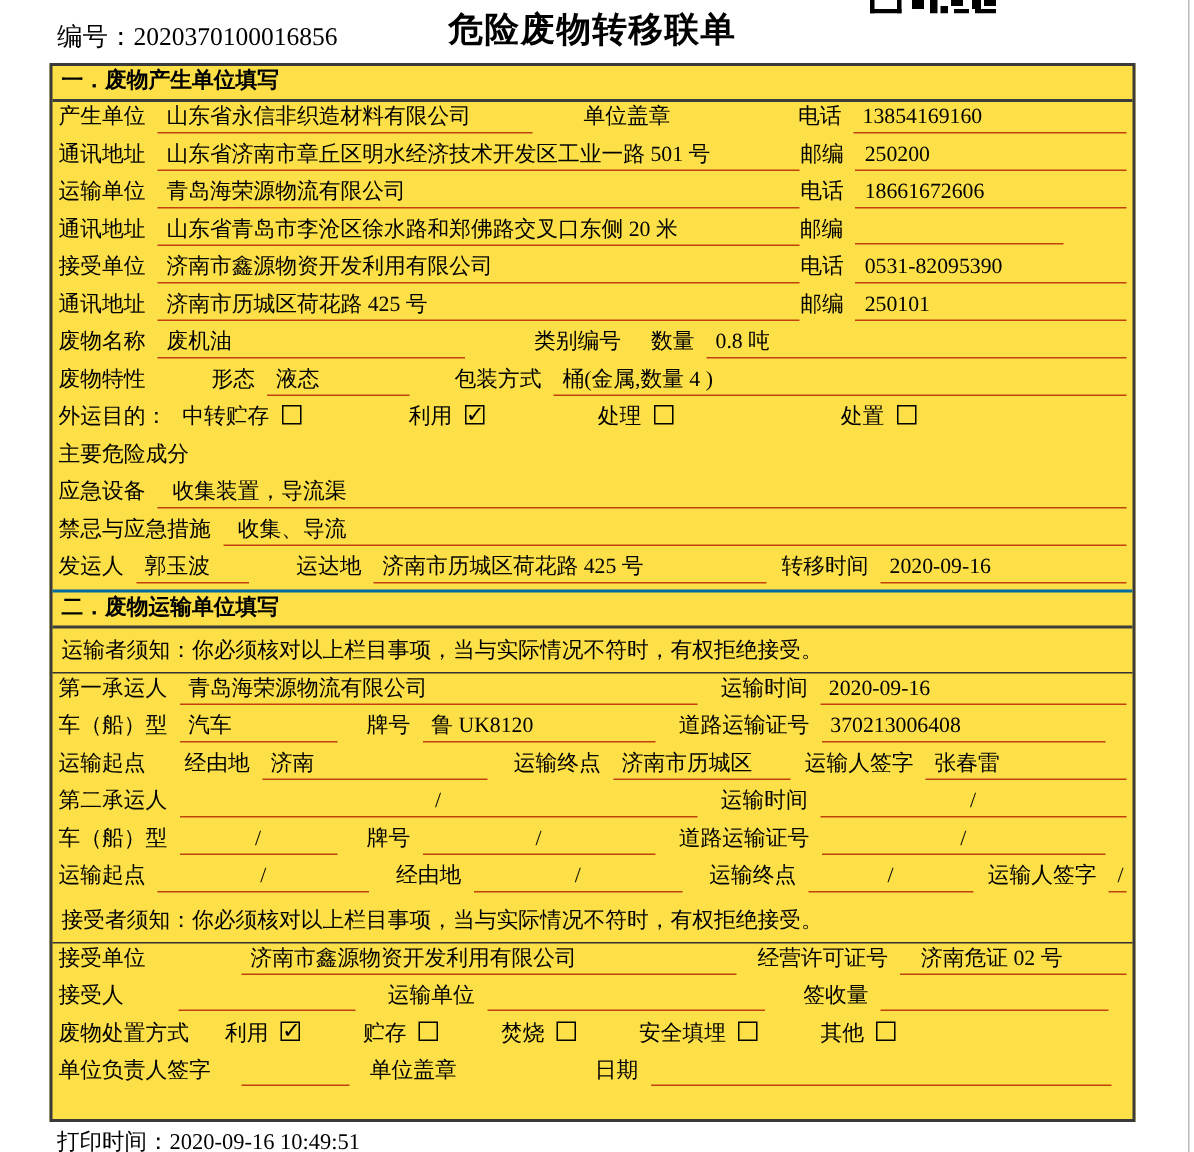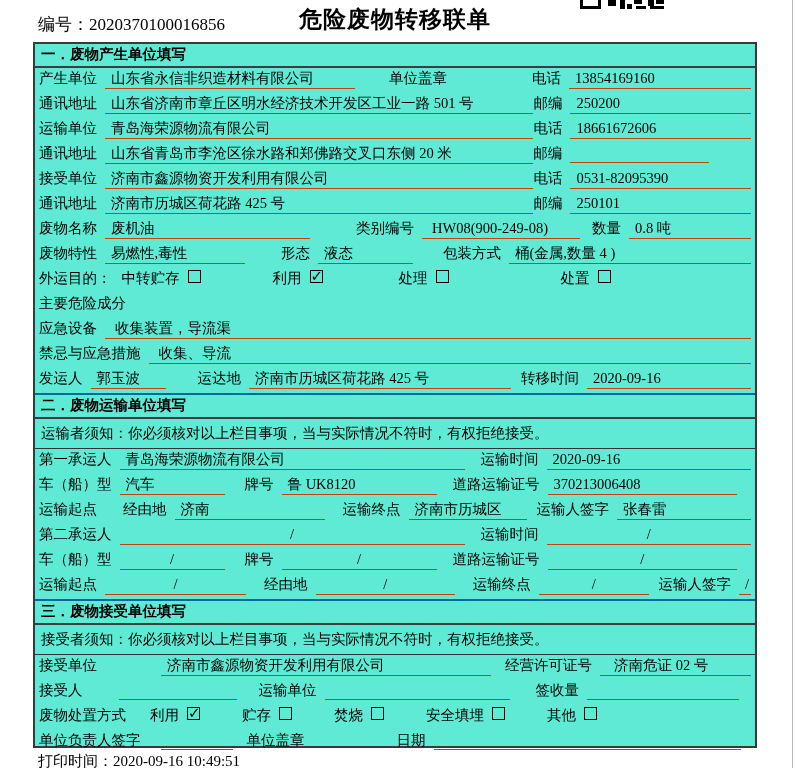--- a/index.html
+++ b/index.html
@@ -10,21 +10,21 @@
   }
   .page-edge{position:absolute;top:0;right:3px;width:1px;height:768px;background:#b9b9b9;}
   
   .hdr-serial{position:absolute;left:38px;top:13px;font-size:17px;white-space:nowrap;}
   .hdr-title{position:absolute;left:33px;top:4px;width:724px;text-align:center;
     font-size:23px;font-weight:bold;letter-spacing:1px;}
   .qr-frag{position:absolute;left:580px;top:0;}
   
   .form-table{
     position:absolute;left:33px;top:42px;width:724px;height:706px;
-    border:2px solid #3a3a3a;box-sizing:border-box;background:#5eead4;
+    border:2px solid #3a3a3a;box-sizing:border-box;background:#fde047;
     display:flex;flex-direction:column;font-size:14.5px;
   }
   .sec{height:22px;line-height:21px;font-weight:bold;padding:0 6px;
     border-bottom:2px solid #3d3d3d;border-top:2px solid #0369a1;flex:none;}
   .sec.first{border-top:none;}
   .notice{height:29px;display:flex;align-items:center;padding:0 6px;
     border-bottom:1.5px solid #333;flex:none;white-space:nowrap;}
   .row{display:flex;align-items:flex-start;height:25px;padding:0 4px;
     box-sizing:border-box;flex:none;white-space:nowrap;}
   .row>span{line-height:20px;}
@@ -111,28 +111,26 @@
     <span class="l">通讯地址</span>
     <span class="u" style="width:432px">济南市历城区荷花路 425 号</span>
     <span class="l mla">邮编</span>
     <span class="u" style="width:182px">250101</span>
   </div>
 
   <div class="row">
     <span class="l">废物名称</span>
     <span class="u" style="width:205px">废机油</span>
     <span class="l" style="margin-left:46px">类别编号</span>
-    <span class="u" style="width:158px;padding-left:10px">HW08(900-249-08)</span>
     <span class="l" style="margin-left:12px">数量</span>
     <span class="u f">0.8 吨</span>
   </div>
 
   <div class="row">
     <span class="l">废物特性</span>
-    <span class="u" style="width:140px">易燃性,毒性</span>
     <span class="l" style="margin-left:36px">形态</span>
     <span class="u" style="width:95px">液态</span>
     <span class="l" style="margin-left:30px">包装方式</span>
     <span class="u f">桶(金属,数量  4 )</span>
   </div>
 
   <div class="row">
     <span class="l">外运目的：</span>
     <span class="opt" style="margin-left:2px">
       <span>中转贮存</span>
@@ -224,21 +222,20 @@
     <span class="l">运输起点</span>
     <span class="u ctr" style="width:152px">/</span>
     <span class="l" style="margin-left:18px">经由地</span>
     <span class="u ctr" style="width:150px">/</span>
     <span class="l" style="margin-left:18px">运输终点</span>
     <span class="u ctr" style="width:118px">/</span>
     <span class="l" style="margin-left:10px">运输人签字</span>
     <span class="u f ctr">/</span>
   </div>
 
-  <div class="sec">三．废物接受单位填写</div>
   <div class="notice">接受者须知：你必须核对以上栏目事项，当与实际情况不符时，有权拒绝接受。</div>
 
   <div class="row">
     <span class="l">接受单位</span>
     <span class="u" style="width:330px;margin-left:56px">济南市鑫源物资开发利用有限公司</span>
     <span class="l" style="margin-left:14px">经营许可证号</span>
     <span class="u f" style="padding-left:14px">济南危证 02 号</span>
   </div>
 
   <div class="row">

